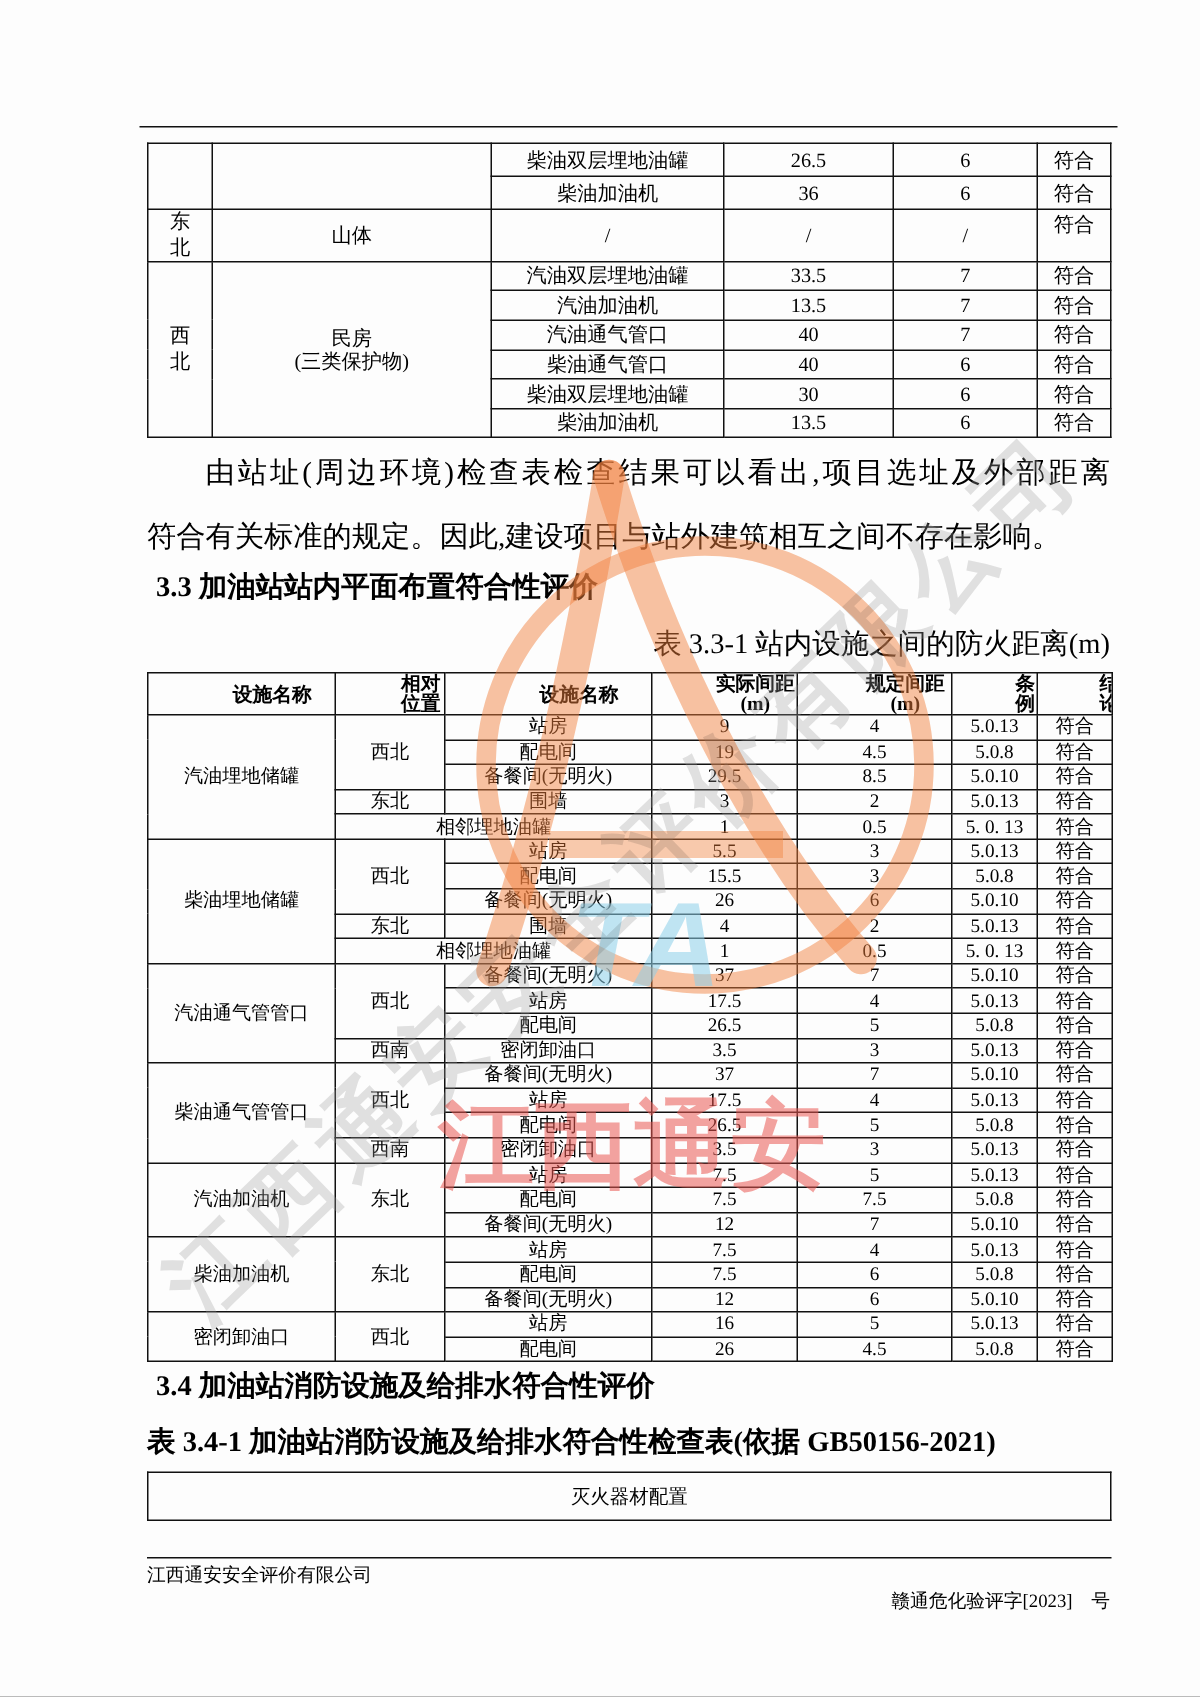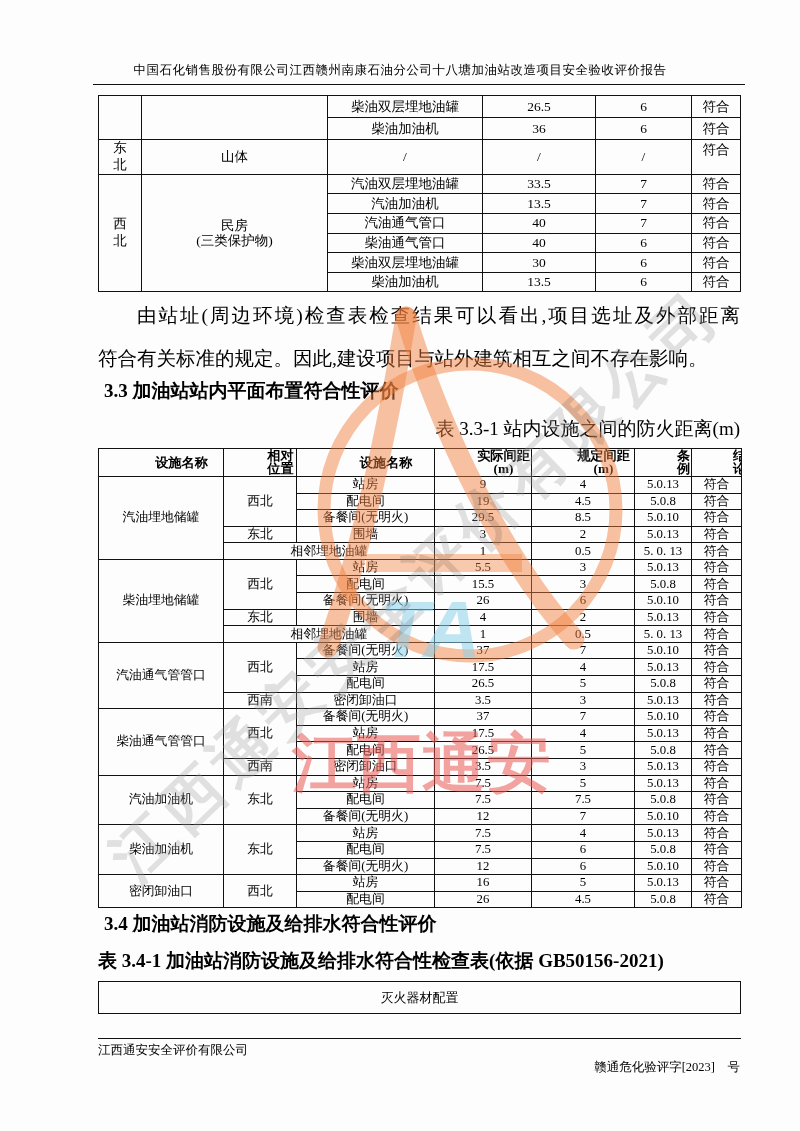--- a/index.html
+++ b/index.html
@@ -48,21 +48,20 @@
            font-size:62px;font-weight:bold;letter-spacing:6px;white-space:nowrap;
            color:rgba(158,158,158,0.30);}
   .wm-red{position:absolute;left:292px;top:720px;font-size:64px;font-weight:bold;
           letter-spacing:1px;white-space:nowrap;color:rgba(233,88,82,0.55);}
 </style>
 </head>
 <body>
 
 <div class="page">
 
-  <div class="hdr-title">中国石化销售股份有限公司江西赣州南康石油分公司十八塘加油站改造项目安全验收评价报告</div>
   <div class="hdr-rule"></div>
 
   <table class="tt">
     <colgroup>
         <col style="width:43px">
         <col style="width:186px">
         <col style="width:155px">
         <col style="width:113px">
         <col style="width:96px">
         <col style="width:49px">

